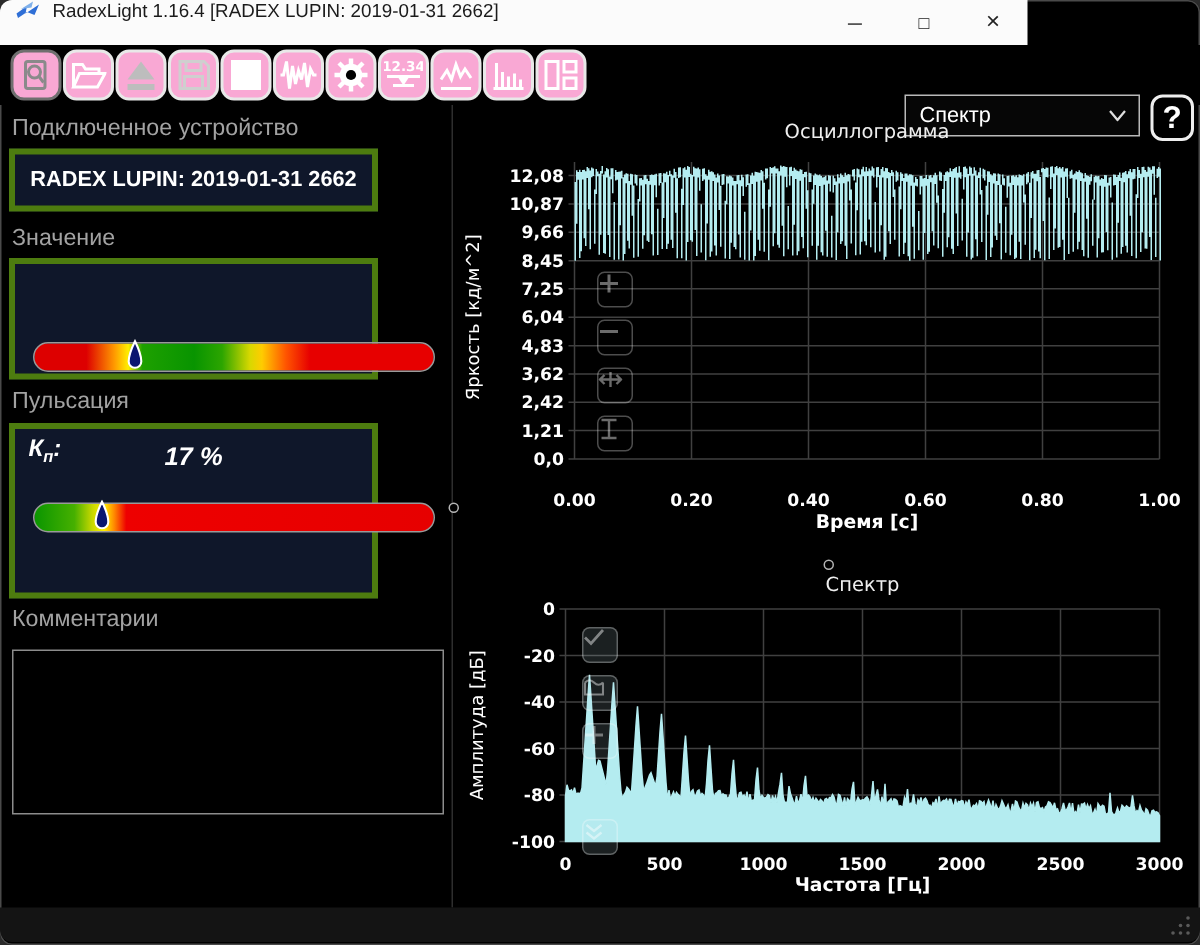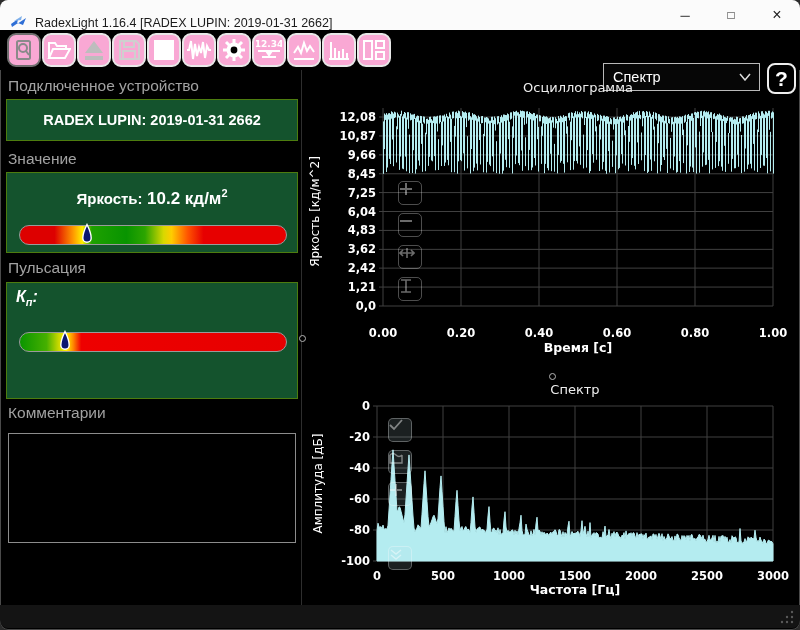--- a/index.html
+++ b/index.html
@@ -1,39 +1,39 @@
 <!DOCTYPE html>
 <html><head>
 <meta charset="utf-8">
 <style>
   html,body{margin:0;padding:0;background:#2b2b2b;font-family:"Liberation Sans",sans-serif;}
   #window{position:relative;width:800px;height:630px;background:#000;border-radius:8px;overflow:hidden;
           box-shadow:0 0 0 1px #4a4a4a inset;}
   
-  .titlebar{position:absolute;left:0;top:0;width:800px;height:30px;background:#fbfbfb;display:flex;align-items:flex-end;}
+  .titlebar{position:absolute;left:0;top:0;width:685px;height:30px;background:#fbfbfb;display:flex;align-items:flex-start;}
   .app-icon{width:17px;height:15px;margin-left:10px;}
   .title-text{margin-left:8px;font-size:12.5px;color:#1b1b1b;}
   .winbtns{position:absolute;right:0;top:0;height:30px;display:flex;}
   .winbtn{width:46px;height:30px;display:flex;align-items:center;justify-content:center;color:#222;font-size:13px;cursor:default;}
   .winbtn.max{font-size:12px;}
   .winbtn.close{font-size:16px;}
   
   .toolbar{position:absolute;left:0;top:30px;width:800px;height:40px;background:#000;}
   .tbtn{position:absolute;top:3px;width:34px;height:34px;border:2px solid #e8e8e8;border-radius:9px;
         box-sizing:border-box;display:flex;align-items:center;justify-content:center;background:#f9a8d4;}
   .tbtn.disabled{border-color:#6f6f6f;}
   .tbtn svg{display:block;}
   .lang-select{position:absolute;top:33px;left:603px;width:157px;height:28px;border:1px solid #b9b9b9;
         box-sizing:border-box;background:#060606;color:#fff;display:flex;align-items:center;font-size:14.5px;padding-left:9px;}
   .lang-chevron{position:absolute;right:8px;top:9px;}
   .help-btn{position:absolute;top:33px;left:767px;width:29px;height:31px;border:2px solid #eee;border-radius:8px;
         box-sizing:border-box;color:#fff;font-size:21px;font-weight:bold;display:flex;align-items:center;justify-content:center;background:#000;}
   
   .sect-header{position:absolute;left:8px;color:#a2a2a2;font-size:15.5px;}
-  .groupbox{position:absolute;left:6px;width:292px;border:1px solid #4d7c0f;box-sizing:border-box;background:#14532d;}
+  .groupbox{position:absolute;left:6px;width:246px;border:4px solid #4d7c0f;box-sizing:border-box;background:#0f172a;}
   .device-name{width:100%;text-align:center;color:#fff;font-weight:bold;font-size:14.5px;}
   .value-line{position:absolute;left:0;width:100%;text-align:center;color:#fff;}
   .value-label{font-weight:bold;font-size:15px;vertical-align:baseline;}
   .value-num{font-weight:bold;font-size:17px;}
   .value-num sup{font-size:11px;}
   .scalebar{position:absolute;left:12px;width:268px;height:20px;border:1px solid #9a9a9a;border-radius:10px;box-sizing:border-box;}
   .scalebar .marker{position:absolute;top:-3px;width:12px;height:24px;margin-left:-6px;}
   .kp-label{position:absolute;left:9px;top:5px;color:#fff;font-weight:bold;font-size:16px;}
   .kp-label sub{font-size:11px;}
   .kp-value{position:absolute;left:0;top:9px;width:100%;text-align:center;color:#fff;font-weight:bold;font-size:17px;}
@@ -162,38 +162,33 @@
     <div class="help-btn">?</div>
   </div>
 
   <div class="sect-header" style="top:77px">Подключенное устройство</div>
   <div class="groupbox" style="top:99px;height:42px;display:flex;align-items:center;">
     <div class="device-name">RADEX LUPIN: 2019-01-31 2662</div>
   </div>
 
   <div class="sect-header" style="top:150px">Значение</div>
   <div class="groupbox" style="top:172px;height:81px;">
-    <div class="value-line" style="top:14px">
-      <span class="value-label">Яркость:</span>
-      <span class="value-num">
-        <span>10.2 кд/м</span><sup>2</sup>
-      </span>
-    </div>
     <div class="scalebar" id="value-bar" style="top: 52px; background: linear-gradient(90deg, rgb(221, 0, 0) 0%, rgb(221, 0, 0) 13%, rgb(255, 153, 0) 20%, rgb(255, 238, 0) 23.5%, rgb(30, 160, 0) 27%, rgb(8, 148, 0) 40%, rgb(44, 165, 0) 47%, rgb(216, 216, 0) 54%, rgb(255, 204, 0) 57%, rgb(255, 85, 0) 63%, rgb(231, 0, 0) 69%, rgb(231, 0, 0) 100%);">
       <svg class="marker" id="value-marker" viewBox="0 0 12 24" style="left: 25%;">
         <path d="M6 1.5 C6 1.5 1.8 10 1.8 15 A4.2 4.2 0 0 0 10.2 15 C10.2 10 6 1.5 6 1.5 Z" fill="#0b1670" stroke="#fff" stroke-width="1.4"></path>
       </svg>
     </div>
   </div>
 
   <div class="sect-header" style="top:259px">Пульсация</div>
   <div class="groupbox" style="top:282px;height:117px;font-style:italic;">
     <div class="kp-label">
       <span>К</span><sub>п</sub><span>:</span>
     </div>
+    <div class="kp-value">17 %</div>
     <div class="scalebar" id="pulse-bar" style="top: 49px; background: linear-gradient(90deg, rgb(10, 149, 0) 0%, rgb(70, 176, 0) 10%, rgb(200, 216, 0) 14.5%, rgb(255, 238, 0) 17.5%, rgb(255, 136, 0) 20%, rgb(238, 0, 0) 23%, rgb(230, 0, 0) 100%);">
       <svg class="marker" id="pulse-marker" viewBox="0 0 12 24" style="left: 17%;">
         <path d="M6 1.5 C6 1.5 1.8 10 1.8 15 A4.2 4.2 0 0 0 10.2 15 C10.2 10 6 1.5 6 1.5 Z" fill="#0b1670" stroke="#fff" stroke-width="1.4"></path>
       </svg>
     </div>
   </div>
 
   <div class="sect-header" style="top:404px">Комментарии</div>
   <textarea class="comments-box" style=""></textarea>
 

